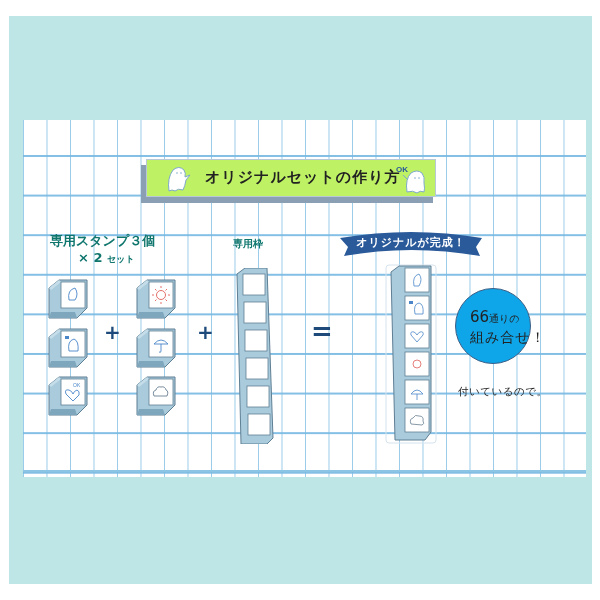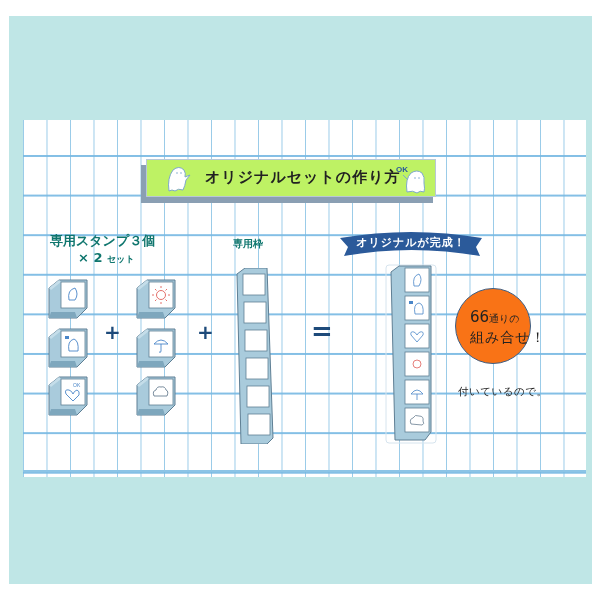--- a/index.html
+++ b/index.html
@@ -20,21 +20,21 @@
   .label{position:absolute;font-weight:bold;color:#0f766e;white-space:nowrap;}
   .lbl-stamps{left:50px;top:232px;font-size:13px;}
   .lbl-sets{left:78px;top:250px;font-size:13px;}
   .lbl-sets small{font-size:9px;}
   .lbl-frame{left:233px;top:237px;font-size:10px;}
   .banner{position:absolute;left:340px;top:228px;width:142px;height:30px;}
   .banner-text{position:absolute;left:0;top:7px;width:142px;text-align:center;color:#fff;font-weight:bold;font-size:11px;letter-spacing:1px;}
   .op{position:absolute;color:#1d4a7a;font-weight:bold;}
   .cube{position:absolute;width:42px;height:40px;}
   .frame{position:absolute;}
-  .circle{position:absolute;left:455px;top:288px;width:74px;height:74px;border:1.3px solid #3d5f86;border-radius:50%;background:#f97316;}
+  .circle{position:absolute;left:455px;top:288px;width:74px;height:74px;border:1.3px solid #3d5f86;border-radius:50%;background:#0ea5e9;}
   .circle-l1{position:absolute;left:14px;top:19px;font-size:10px;color:#222;white-space:nowrap;}
   .circle-l1 b{font-size:15px;font-weight:normal;}
   .circle-l2{position:absolute;left:14px;top:40px;font-size:14px;color:#222;white-space:nowrap;letter-spacing:1px;}
   .note{position:absolute;left:458px;top:383px;font-size:10.5px;line-height:16px;color:#222;white-space:nowrap;letter-spacing:0.5px;}
 </style>
 </head>
 <body>
 
 <div class="teal"></div>
 <div class="panel"></div>

